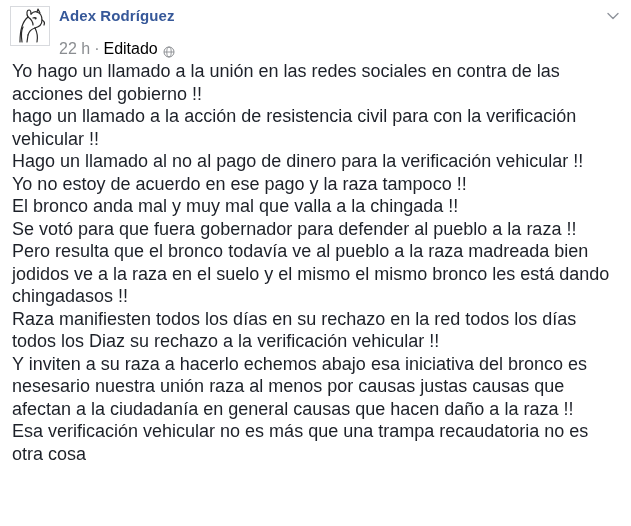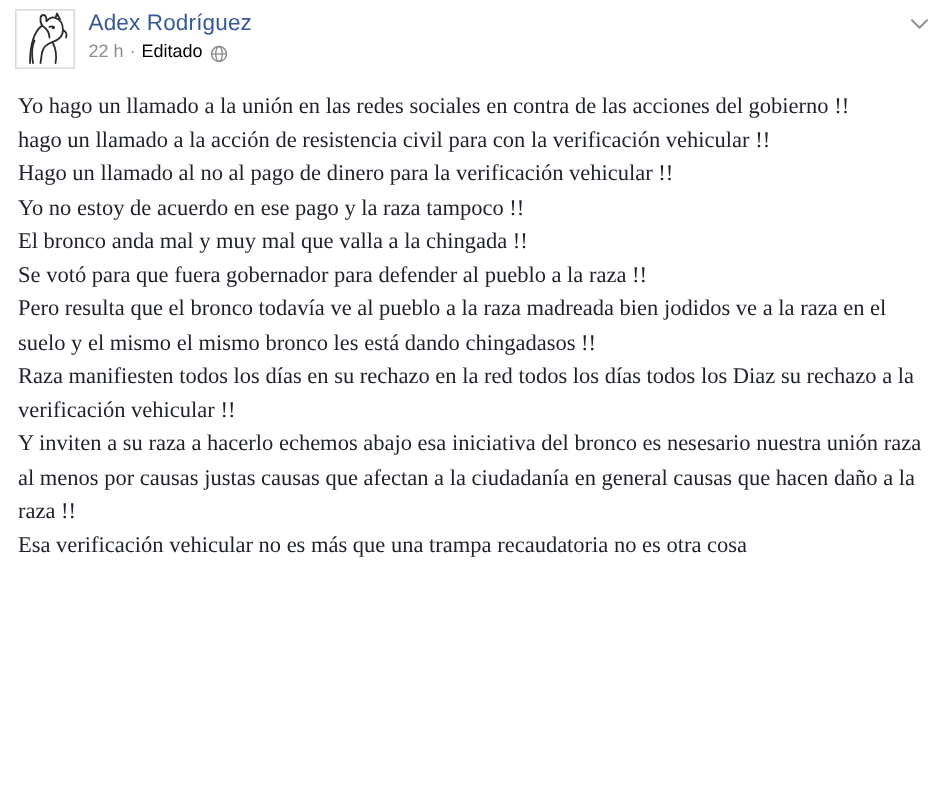--- a/index.html
+++ b/index.html
@@ -47,30 +47,30 @@
 
   .header-text {
     margin-left: 9px;
     padding-top: 1px;
     line-height: 1.15;
     min-width: 0;
   }
 
   .author-name {
     font-size: 15px;
-    font-weight: normal;
+    font-weight: bold;
     color: #365899;
     letter-spacing: 0.1px;
     white-space: nowrap;
     cursor: pointer;
   }
 
   .meta-line {
-    margin-top: 4px;
-    font-size: 12px;
+    margin-top: 16px;
+    font-size: 16px;
     color: #8a8d91;
     display: flex;
     align-items: center;
     white-space: nowrap;
   }
   .meta-line .sep {
     margin: 0 4px;
     color: #8a8d91;
   }
   .meta-time { color: #8a8d91; cursor: pointer; }
@@ -95,24 +95,23 @@
     display: flex;
     align-items: center;
     justify-content: center;
     cursor: pointer;
   }
   .chevron-btn svg { display: block; }
 
   
   .post-body {
     padding: 6px 12px 0 12px;
-    font-size: 15px;
+    font-size: 18px;
     line-height: 22.5px;
     color: #1d2129;
-    font-family: Liberation Serif, serif;
   }
   .post-body p {
     margin: 0;
     padding: 0;
     white-space: pre-wrap;
     word-wrap: break-word;
   }
 </style>
 </head>
 <body>

